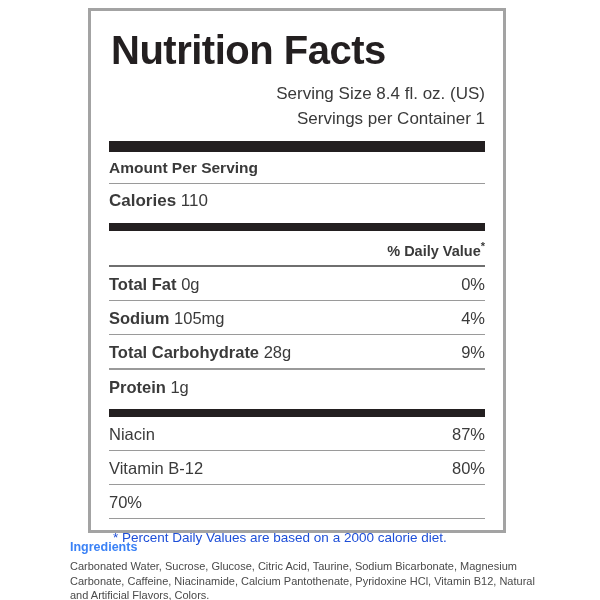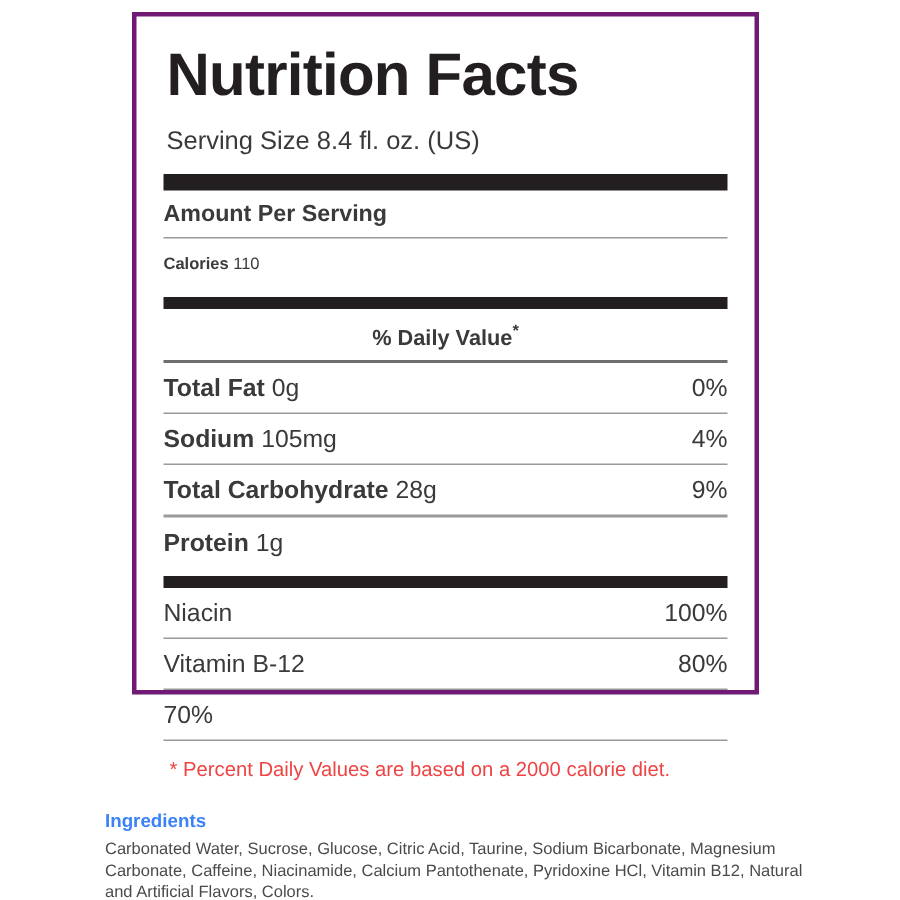--- a/index.html
+++ b/index.html
@@ -20,39 +20,40 @@
     height: 600px;
     box-sizing: border-box;
   }
 
   
   .panel {
     position: absolute;
     left: 88px;
     top: 8px;
     width: 418px;
-    height: 455px;
-    border: 3px solid #701a75;
+    height: 525px;
+    border: 3px solid #a3a3a3;
     box-sizing: border-box;
     background: #fff;
     padding: 10px 18px 0 18px;
   }
   .nf-title {
     font-size: 40px;
     line-height: 46px;
     font-weight: bold;
     color: #231f20;
     letter-spacing: -0.5px;
     margin: 6px 0 8px 2px;
   }
   .serving-line {
     font-size: 17px;
     line-height: 25px;
     color: #3a3a3a;
     margin-left: 2px;
+    text-align: right;
   }
 
   .bar-thick {
     height: 11px;
     background: #231f20;
     margin: 10px 0 0 0;
   }
   .bar-medium {
     height: 8px;
     background: #231f20;
@@ -78,37 +79,37 @@
     padding: 7px 0 6px 0;
   }
   .row .left { white-space: nowrap; }
   .row .right { white-space: nowrap; }
   .row.amount-per-serving {
     font-weight: bold;
     font-size: 15.5px;
     padding: 6px 0 5px 0;
   }
   .row.calories {
-    font-size: 11px;
+    font-size: 17px;
     padding: 7px 0 6px 0;
   }
   .row.dv-head {
-    justify-content: center;
+    justify-content: flex-end;
     font-weight: bold;
     font-size: 14.5px;
     padding: 5px 0 4px 0;
   }
   .dv-head .star { font-size: 11px; vertical-align: super; }
   b.nutr { font-weight: bold; }
   .indent { padding-left: 22px; }
 
   .footnote {
     font-size: 13.5px;
     line-height: 18px;
-    color: #ef4444;
+    color: #1d4ed8;
     padding: 10px 2px 0 4px;
   }
 
   
   .ingredients {
     position: absolute;
     left: 70px;
     top: 540px;
     width: 470px;
   }
@@ -127,20 +128,21 @@
 </head>
 <body>
 
 <div class="page">
 
   <div class="panel">
 
     <div class="nf-title">Nutrition Facts</div>
 
     <div class="serving-line">Serving Size 8.4 fl. oz. (US)</div>
+    <div class="serving-line">Servings per Container 1</div>
 
     <div class="bar-thick"></div>
 
     <div class="row amount-per-serving">
       <span class="left">Amount Per Serving</span>
     </div>
     <div class="rule"></div>
 
     <div class="row calories">
       <span class="left">
@@ -192,21 +194,21 @@
         <b class="nutr">Protein</b>
         <span>1g</span>
       </span>
       <span class="right"></span>
     </div>
 
     <div class="bar-medium"></div>
 
     <div class="row">
       <span class="left">Niacin</span>
-      <span class="right">100%</span>
+      <span class="right">87%</span>
     </div>
     <div class="rule"></div>
 
     <div class="row">
       <span class="left">Vitamin B-12</span>
       <span class="right">80%</span>
     </div>
     <div class="rule"></div>
 
     <div class="row">

